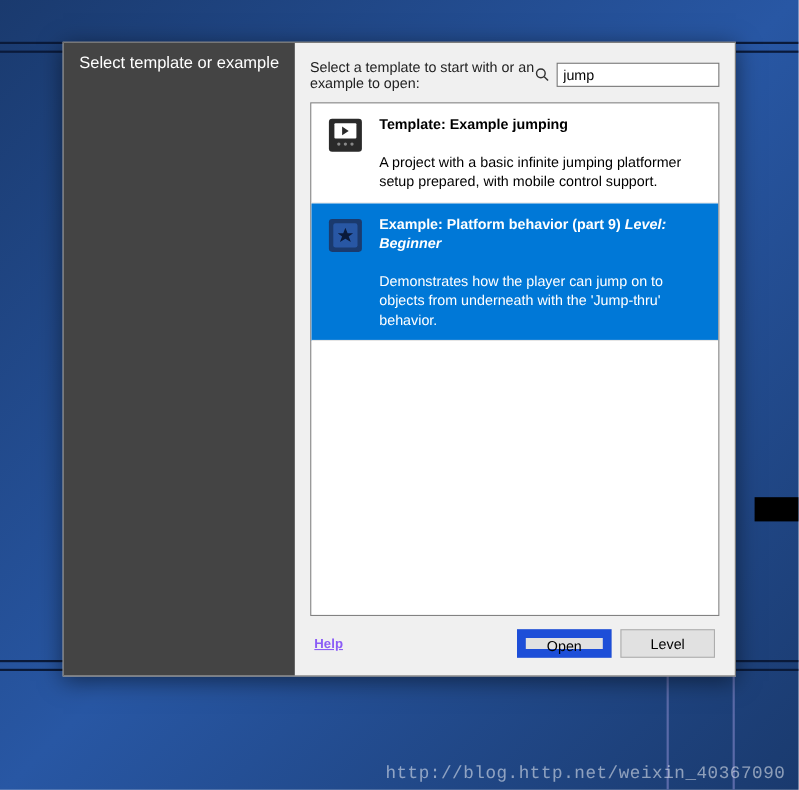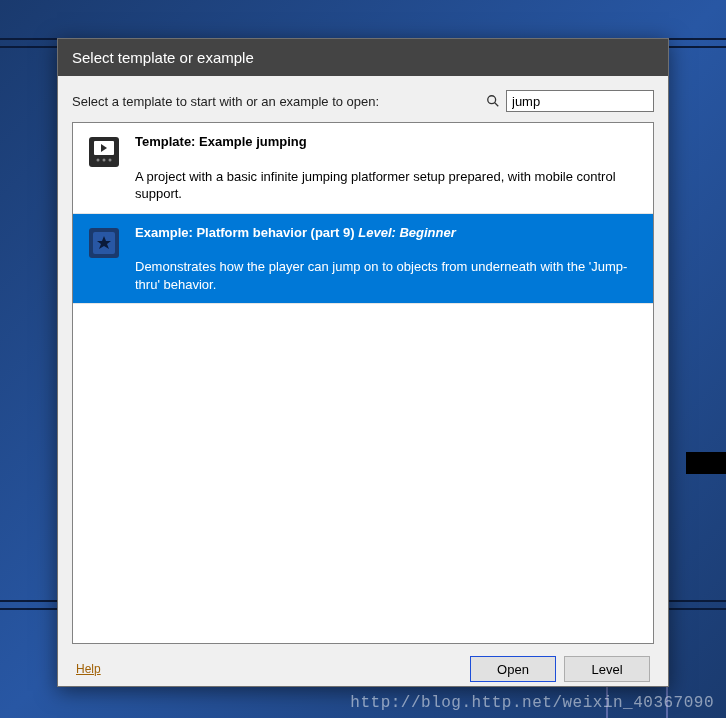--- a/index.html
+++ b/index.html
@@ -13,36 +13,36 @@
   overflow: hidden;
 }
 .bg-lines { position: absolute; inset: 0; pointer-events: none; }
 .bg-line-h { position: absolute; left: 0; right: 0; height: 2px; background: #0a1a3a; }
 .bg-line-v { position: absolute; top: 280px; bottom: 0; width: 2px; background: #5a6aa8; }
 .bg-block { position: absolute; background: #000; }
 
 .dialog {
   position: absolute;
   left: 57px; top: 38px;
-  width: 612px; height: 649px;
+  width: 612px; height: 577px;
   background: #f0f0f0;
   border: 1px solid #707070;
   box-shadow: 0 4px 20px rgba(0,0,0,0.5);
   display: flex;
-  flex-direction: column;
+  flex-direction: row;
 }
 .titlebar {
   background: #444444;
   color: #fff;
   padding: 10px 14px;
   font-size: 15px;
 }
 .dialog-body {
   flex: 1;
-  padding: 14px 14px 0 14px;
+  padding: 14px 14px 12px 14px;
   display: flex;
   flex-direction: column;
 }
 .top-row {
   display: flex;
   align-items: center;
   margin-bottom: 10px;
 }
 .instruction { flex: 1; color: #222; }
 .search-wrap { display: flex; align-items: center; gap: 6px; }
@@ -86,38 +86,39 @@
 .item-level { font-style: italic; font-weight: bold; }
 .item-desc { margin-top: 17px; }
 
 .footer {
   display: flex;
   align-items: center;
   padding: 12px 4px 4px 4px;
   gap: 8px;
 }
 .help-link {
-  color: #a16207;
+  color: #8b5cf6;
   text-decoration: underline;
   cursor: pointer;
   font-size: 12px;
+  font-weight: bold;
 }
 .footer-spacer { flex: 1; }
 .btn {
   min-width: 86px;
   height: 26px;
   background: #e1e1e1;
   border: 1px solid #adadad;
   font-family: inherit;
   font-size: 13px;
   cursor: pointer;
   padding: 0 12px;
 }
 .btn.primary {
-  border: 1px solid #1d4ed8;
+  border: 8px solid #1d4ed8;
 }
 
 .watermark {
   position: absolute;
   right: 12px; bottom: 6px;
   color: rgba(255,255,255,0.5);
   font-family: "Courier New", monospace;
   font-size: 16px;
   letter-spacing: 0.5px;
   pointer-events: none;

